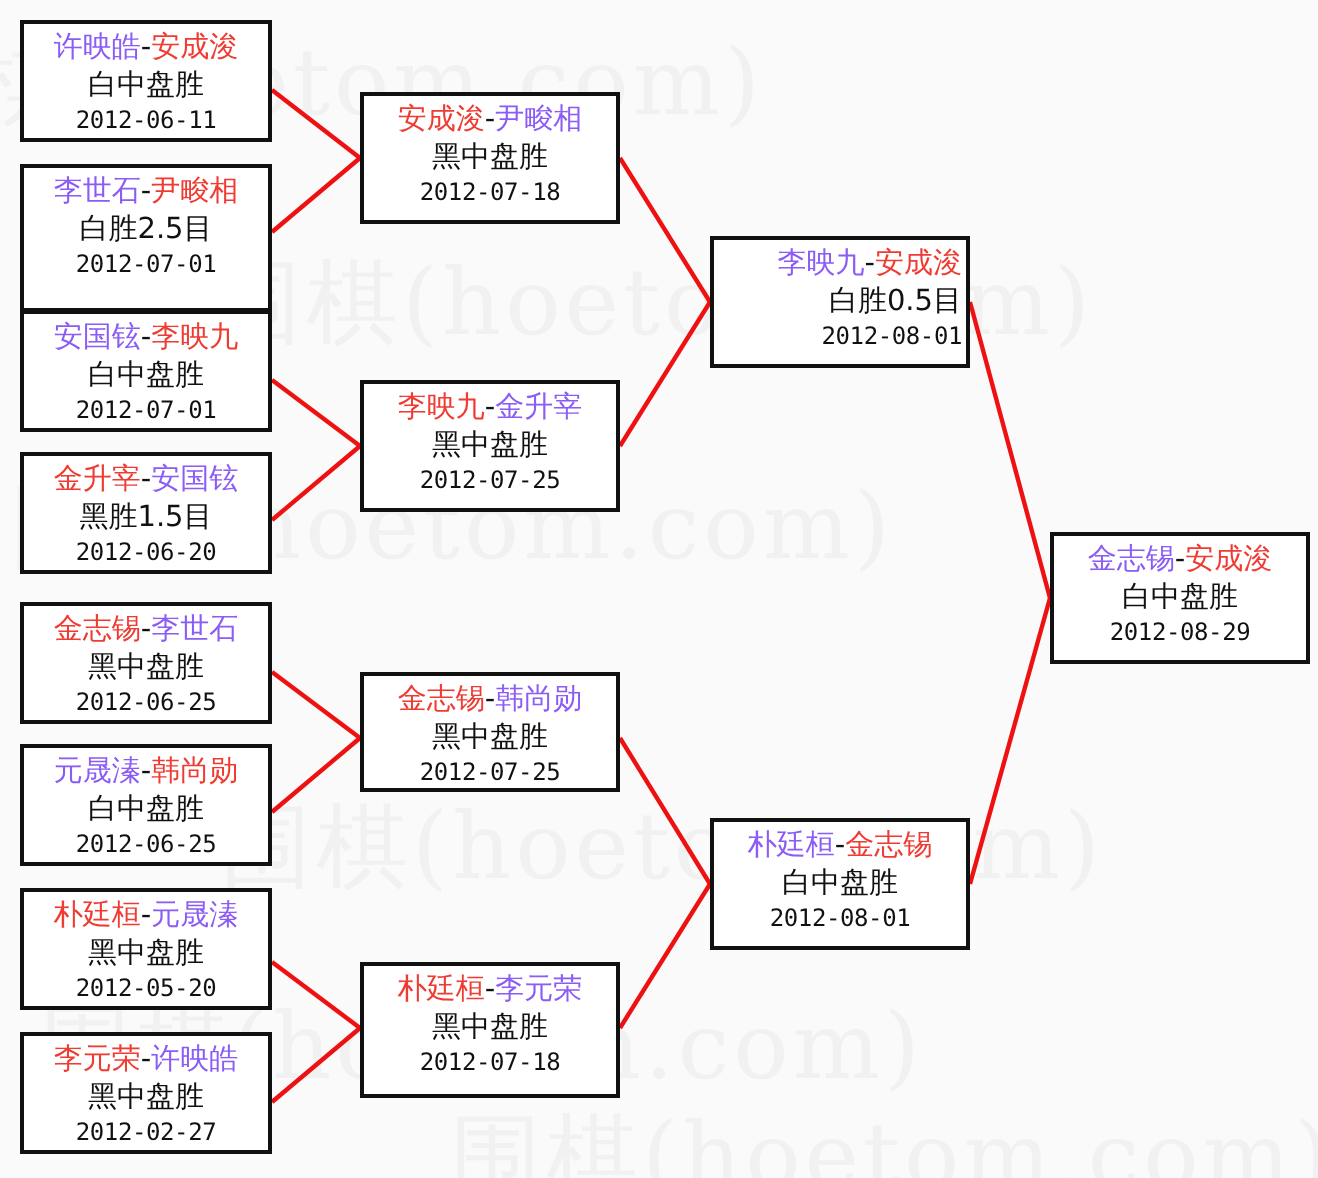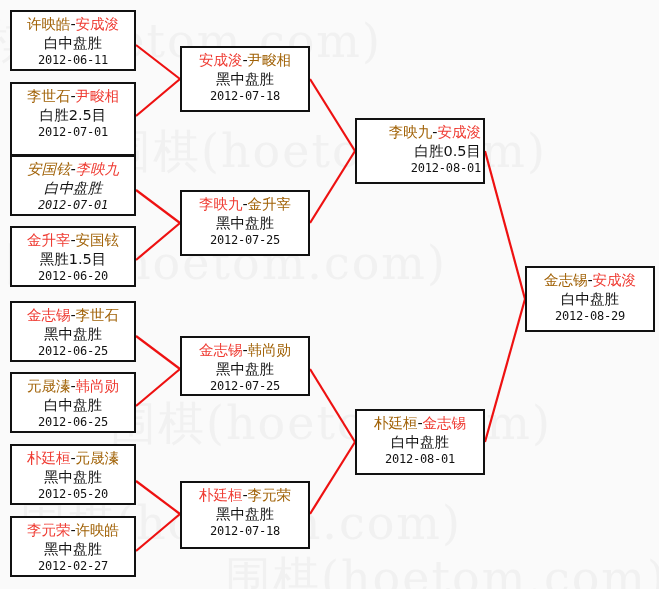--- a/index.html
+++ b/index.html
@@ -69,21 +69,21 @@
     white-space: nowrap;
     font-family: "DejaVu Sans", "Liberation Sans", sans-serif;
   }
   .match-box .date {
     white-space: nowrap;
     font-family: "DejaVu Sans Mono", "Liberation Mono", monospace;
     font-size: 12px;
     letter-spacing: -0.2px;
   }
   .p-win  { color: #ef3b32; }
-  .p-lose { color: #a16207; }
+  .p-lose { color: #8b5cf6; }
   .dash   { color: #111111; }
 </style>
 </head>
 <body>
 
 <div id="root">
 
   <div id="watermark">
       <div class="wm-row" style="left: -60px; top: 18px;">围棋(hoetom.com)</div>
       <div class="wm-row" style="left: 105px; top: 128px;">围棋(hoetom.com)</div>
@@ -114,21 +114,21 @@
       <div class="match-box" style="left: 10px; top: 10px; width: 126px; height: 61px;">
         <div class="players"><span class="p-lose">许映皓</span><span class="dash">-</span><span class="p-win">安成浚</span></div>
         <div class="result">白中盘胜</div>
         <div class="date">2012-06-11</div>
       </div>
       <div class="match-box" style="left: 10px; top: 82px; width: 126px; height: 74px;">
         <div class="players"><span class="p-lose">李世石</span><span class="dash">-</span><span class="p-win">尹畯相</span></div>
         <div class="result">白胜2.5目</div>
         <div class="date">2012-07-01</div>
       </div>
-      <div class="match-box" style="left: 10px; top: 155px; width: 126px; height: 61px; font-style: italic;">
+      <div class="match-box" style="left: 10px; top: 155px; width: 126px; height: 61px;">
         <div class="players"><span class="p-lose">安国铉</span><span class="dash">-</span><span class="p-win">李映九</span></div>
         <div class="result">白中盘胜</div>
         <div class="date">2012-07-01</div>
       </div>
       <div class="match-box" style="left: 10px; top: 226px; width: 126px; height: 61px;">
         <div class="players"><span class="p-win">金升宰</span><span class="dash">-</span><span class="p-lose">安国铉</span></div>
         <div class="result">黑胜1.5目</div>
         <div class="date">2012-06-20</div>
       </div>
       <div class="match-box" style="left: 10px; top: 301px; width: 126px; height: 61px;">

